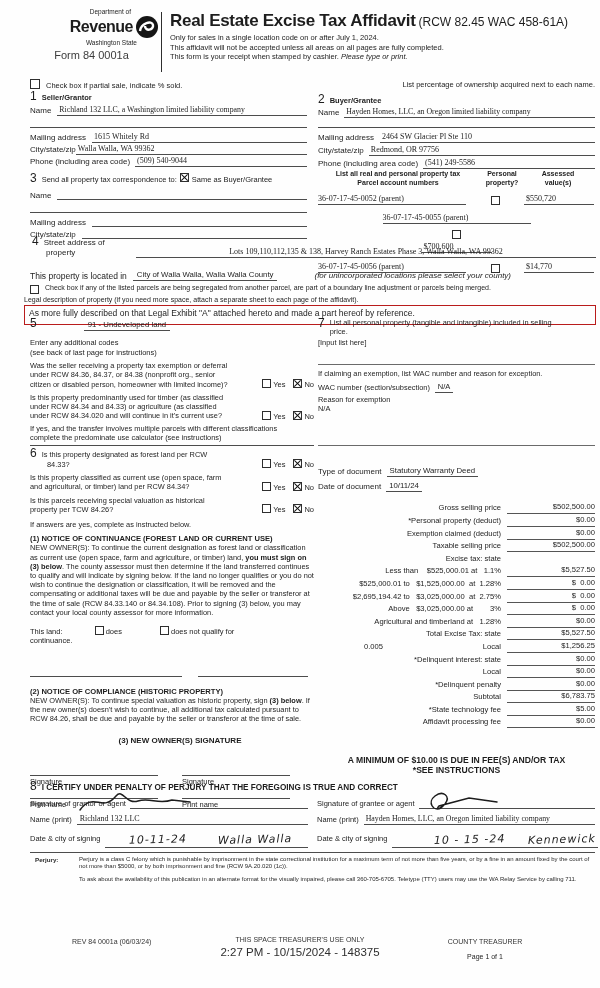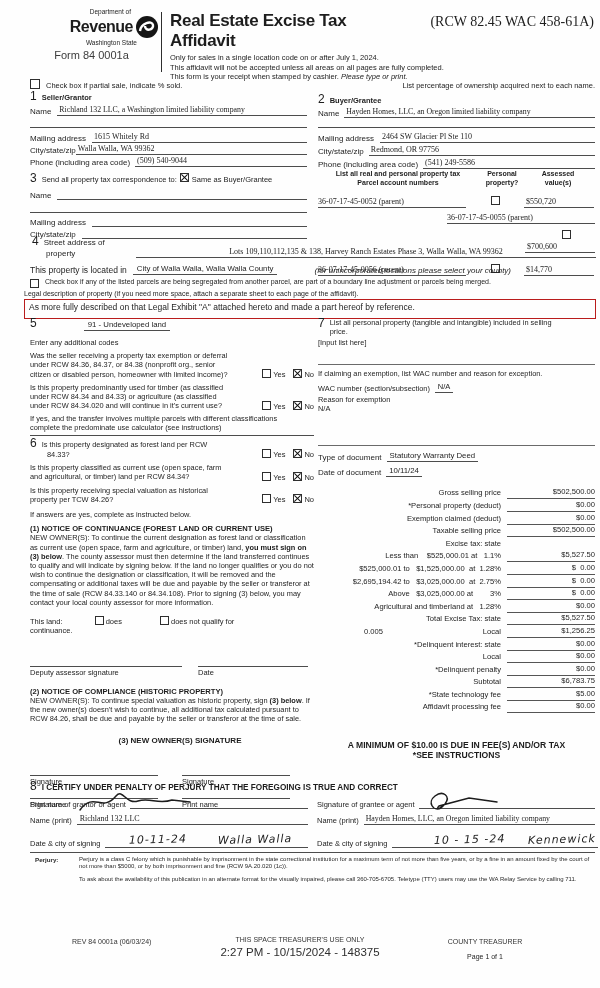--- a/index.html
+++ b/index.html
@@ -13,21 +13,21 @@
   .lbl{font-size:7.5px;}
   .sm{font-size:7px;}
   .secnum{font-size:12px;line-height:10px;margin-right:5px;}
   .cb{position:relative;display:inline-block;width:7px;height:7px;border:1px solid #2e2e2e;
       vertical-align:-1px;background:#fff;flex:none;}
   .cb.x::before,.cb.x::after{content:"";position:absolute;left:-1px;top:3px;width:9px;height:1.2px;background:#111;}
   .cb.x::before{transform:rotate(45deg);}
   .cb.x::after{transform:rotate(-45deg);}
   .yn{white-space:nowrap;font-size:7.5px;}
   .yn .cb{margin:0 2px 0 8px;}
-  .row{display:flex;align-items:flex-end;}
+  .row{display:flex;align-items:center;}
   .grow{flex:1;}
   .q{position:relative;margin-top:4px;}
   .q .yn{position:absolute;right:0;bottom:0;}
   .qline{white-space:nowrap;font-size:7.4px;line-height:9.3px;}
   .para{font-size:7.4px;line-height:9.2px;text-align:left;}
   .taxrow{display:flex;justify-content:flex-end;align-items:flex-end;height:12.6px;position:relative;}
   .taxrow .tl{font-size:7.6px;text-align:right;white-space:pre;padding-bottom:2px;}
   .taxrow .ta{width:88px;margin-left:6px;border-bottom:1px solid #555;font-size:7.6px;
               text-align:right;white-space:pre;padding-bottom:2px;}
   .taxrow .ta.noline{border-bottom:none;}
@@ -56,21 +56,21 @@
     </div>
     <div style="text-align:right;padding-right:22px;font-size:6.5px;">Washington State</div>
     <div style="text-align:center;font-size:11px;color:#3c3c3c;margin-top:3px;">Form 84 0001a</div>
   </div>
 
   <div class="abs" style="left:161px;top:12px;width:1px;height:60px;background:#2e2e2e;"></div>
 
   <div class="abs" style="left:170px;top:11px;width:424px;">
     <div class="row" style="align-items:baseline;">
       <span class="b" style="font-size:17px;letter-spacing:-0.3px;">Real Estate Excise Tax Affidavit</span>
-      <span style="font-size:14px;margin-left:22px;white-space:nowrap;font-family:Liberation Serif, serif;">(RCW 82.45 WAC 458-61A)</span>
+      <span style="font-size:12px;margin-left:3px;white-space:nowrap;">(RCW 82.45 WAC 458-61A)</span>
     </div>
     <div class="lbl" style="line-height:9.6px;margin-top:2px;">Only for sales in a single location code on or after July 1, 2024.</div>
     <div class="lbl" style="line-height:9.6px;">This affidavit will not be accepted unless all areas on all pages are fully completed.</div>
     <div class="lbl" style="line-height:9.6px;">
       <span>This form is your receipt when stamped by cashier.</span>
       <span class="i">Please type or print.</span>
     </div>
   </div>
 
   <div class="abs row" style="left:30px;top:79px;width:565px;justify-content:space-between;">
@@ -182,39 +182,40 @@
 
   <div class="abs" style="left:24px;top:236px;width:572px;">
     <div class="row" style="align-items:baseline;">
       <span class="secnum" style="margin-left:8px;">4</span>
       <span class="val8">Street address of</span>
     </div>
     <div class="row">
       <span class="val8" style="margin-left:22px;width:70px;">property</span>
       <span class="ul ser" style="flex:1;font-size:8px;text-align:center;padding-bottom:1px;margin-left:20px;">Lots 109,110,112,135 &amp; 138, Harvey Ranch Estates Phase 3, Walla Walla, WA 99362</span>
     </div>
-    <div class="row" style="margin-top:6px;">
+    <div class="row" style="margin-top:12px;">
       <span style="font-size:8.5px;margin-left:6px;white-space:nowrap;">This property is located in</span>
       <span class="ul" style="font-size:7.8px;margin-left:6px;padding:0 4px 1px;white-space:nowrap;">City of Walla Walla, Walla Walla County</span>
       <span class="i" style="font-size:8px;margin-left:4px;white-space:nowrap;padding-left:33px;">(for unincorporated locations please select your county)</span>
     </div>
     <div class="row" style="margin-top:3px;align-items:flex-start;">
       <span class="cb" style="margin:1px 6px 0 6px;"></span>
       <span class="sm" style="line-height:8.5px;">Check box if any of the listed parcels are being segregated from another parcel, are part of a boundary line adjustment or parcels being merged.</span>
     </div>
     <div class="sm" style="margin-top:2px;">Legal description of property (if you need more space, attach a separate sheet to each page of the affidavit).</div>
     <div style="border:1px solid #b91c1c;margin-top:2px;padding:2px 4px 6px;font-size:8.5px;">As more fully described on that Legal Exhibit "A" attached hereto and made a part hereof by reference.</div>
   </div>
 
   <div class="abs" style="left:30px;top:318px;width:284px;">
     <div class="row" style="align-items:baseline;">
       <span class="secnum">5</span>
       <span class="ul" style="font-size:7.8px;margin-left:42px;padding:0 4px 1px;">91 - Undeveloped land</span>
     </div>
     <div class="lbl" style="margin-top:7px;">Enter any additional codes</div>
+    <div class="lbl" style="margin-top:1px;">(see back of last page for instructions)</div>
 
     <div class="q">
       <div class="qline">Was the seller receiving a property tax exemption or deferral</div>
       <div class="qline">under RCW 84.36, 84.37, or 84.38 (nonprofit org., senior</div>
       <div class="qline">citizen or disabled person, homeowner with limited income)?</div>
       <span class="yn"><span class="cb"></span><span>Yes</span><span class="cb x"></span><span>No</span></span>
     </div>
     <div class="q">
       <div class="qline">Is this property predominantly used for timber (as classified</div>
       <div class="qline">under RCW 84.34 and 84.33) or agriculture (as classified</div>
@@ -233,45 +234,41 @@
       </div>
       <div class="qline" style="margin-left:17px;">84.33?</div>
       <span class="yn"><span class="cb"></span><span>Yes</span><span class="cb x"></span><span>No</span></span>
     </div>
     <div class="q">
       <div class="qline">Is this property classified as current use (open space, farm</div>
       <div class="qline">and agricultural, or timber) land per RCW 84.34?</div>
       <span class="yn"><span class="cb"></span><span>Yes</span><span class="cb x"></span><span>No</span></span>
     </div>
     <div class="q">
-      <div class="qline">Is this property receiving special valuation as historical</div>
+      <div class="qline">Is this parcels receiving special valuation as historical</div>
       <div class="qline">property per TCW 84.26?</div>
       <span class="yn"><span class="cb"></span><span>Yes</span><span class="cb x"></span><span>No</span></span>
     </div>
 
     <div class="qline" style="margin-top:6px;">If answers are yes, complete as instructed below.</div>
     <div class="b" style="font-size:7.6px;margin-top:5px;">(1) NOTICE OF CONTINUANCE (FOREST LAND OR CURRENT USE)</div>
     <div class="para">
       <span>NEW OWNER(S): To continue the current designation as forest land or classification as current use (open space, farm and agriculture, or timber) land, </span><span class="b">you must sign on (3) below</span><span>. The county assessor must then determine if the land transferred continues to qualify and will indicate by signing below. If the land no longer qualifies or you do not wish to continue the designation or classification, it will be removed and the compensating or additional taxes will be due and payable by the seller or transferor at the time of sale (RCW 84.33.140 or 84.34.108). Prior to signing (3) below, you may contact your local county assessor for more information.</span>
     </div>
 
     <div class="row" style="margin-top:9px;font-size:7.5px;">
       <span>This land:</span>
       <span style="margin-left:32px;"><span class="cb"></span> <span>does</span></span>
       <span style="margin-left:38px;"><span class="cb"></span> <span>does not qualify for</span></span>
     </div>
     <div style="font-size:7.5px;">continuance.</div>
 
     <div class="row" style="margin-top:23px;">
       <span class="ul" style="width:152px;height:8px;"></span>
       <span class="ul" style="width:110px;height:8px;margin-left:16px;"></span>
-    </div>
-    <div class="row" style="font-size:7.5px;margin-top:1px;">
-      <span style="width:152px;">Deputy assessor signature</span>
-      <span style="margin-left:16px;">Date</span>
     </div>
 
     <div class="b" style="font-size:7.6px;margin-top:10px;">(2) NOTICE OF COMPLIANCE (HISTORIC PROPERTY)</div>
     <div class="para">
       <span>NEW OWNER(S): To continue special valuation as historic property, sign </span><span class="b">(3) below</span><span>. If the new owner(s) doesn't wish to continue, all additional tax calculated pursuant to RCW 84.26, shall be due and payable by the seller or transferor at the time of sale.</span>
     </div>
 
     <div class="b" style="font-size:8px;text-align:center;margin:12px 0 0 40px;width:220px;">(3) NEW OWNER(S) SIGNATURE</div>
 
     <div class="row" style="margin-top:22px;">
@@ -305,21 +302,21 @@
     <div class="hdrline" style="margin-top:17px;background:#6a6a6a;"></div>
     <div class="qline" style="margin-top:4px;">If claiming an exemption, list WAC number and reason for exception.</div>
     <div class="row" style="margin-top:4px;">
       <span class="qline">WAC number (section/subsection)</span>
       <span class="ul" style="font-size:7.5px;margin-left:5px;padding:0 3px 1px;">N/A</span>
     </div>
     <div class="qline" style="margin-top:2px;">Reason for exemption</div>
     <div class="qline">N/A</div>
 
     <div class="hdrline" style="margin-top:31px;background:#6a6a6a;"></div>
-    <div class="row" style="margin-top:5px;">
+    <div class="row" style="margin-top:20px;">
       <span style="font-size:8px;">Type of document</span>
       <span class="ul" style="font-size:7.8px;margin-left:5px;padding:0 3px 1px;">Statutory Warranty Deed</span>
     </div>
     <div class="row" style="margin-top:4px;">
       <span style="font-size:8px;">Date of document</span>
       <span class="ul" style="font-size:7.8px;margin-left:5px;padding:0 3px 1px;">10/11/24</span>
     </div>
 
     <div style="margin-top:10px;">
       <div class="taxrow">

